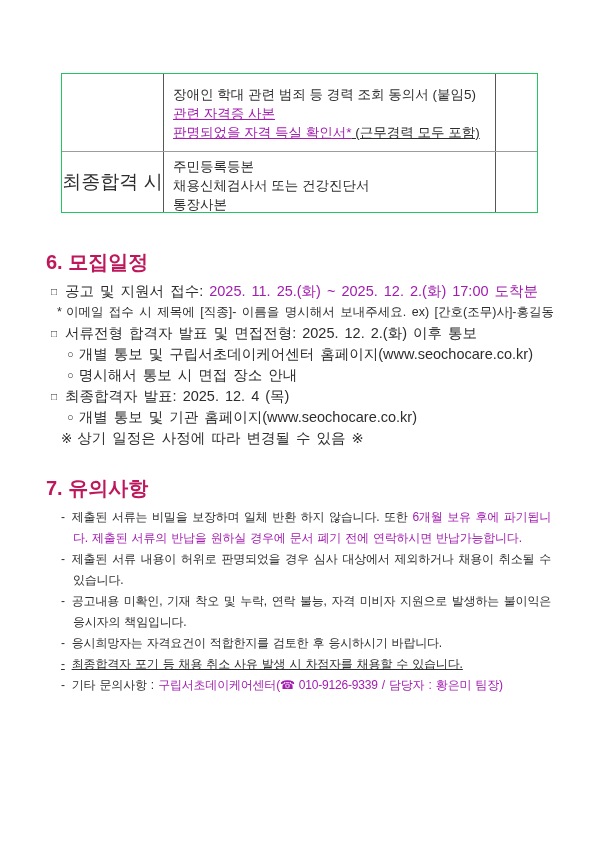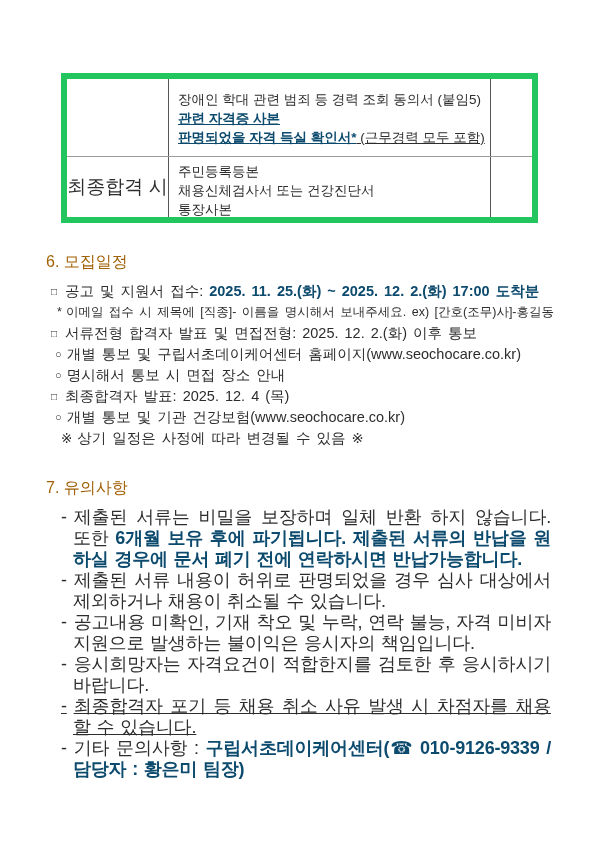--- a/index.html
+++ b/index.html
@@ -1,52 +1,52 @@
 <!DOCTYPE html>
 <html><head>
 <meta charset="utf-8">
 <style>
   html,body{margin:0;padding:0;background:#fff;}
   .page{position:relative;width:600px;height:849px;background:#ffffff;overflow:hidden;
         font-family:"Liberation Sans","DejaVu Sans",sans-serif;color:#2d2d2d;}
 
   
-  .doc-table{position:absolute;left:61px;top:73px;width:477px;border:6px solid #22c55e;box-sizing:border-box;}
+  .doc-table{position:absolute;left:61px;top:73px;width:477px;border:1px solid #22c55e;box-sizing:border-box;}
   .t-row{display:flex;box-sizing:border-box;}
   .r1{height:77px;}
   .r2{height:61px;border-top:1px solid #9c9c9c;}
   .t-label{flex:0 0 102px;border-right:1px solid #565656;display:flex;align-items:center;
            justify-content:center;font-size:19px;box-sizing:border-box;}
   .t-content{flex:1 1 auto;padding:11px 4px 0 9px;box-sizing:border-box;overflow:hidden;}
   .r2 .t-content{padding-top:5px;}
   .t-extra{flex:0 0 42px;border-left:1px solid #565656;box-sizing:border-box;}
   .t-line{font-size:13.5px;line-height:19px;white-space:nowrap;}
 
   
-  .b{font-weight:bold;color:#0c4a6e;margin-top:43px;}
+  .b{font-weight:normal;color:#a21caf;margin-top:43px;}
   .u{text-decoration:underline;}
 
   
   .sec{position:absolute;left:46px;}
   .sec6{top:252px;}
   .sec7{top:478px;width:505px;}
-  .sec-heading{font-size:16px;font-weight:normal;color:#a16207;line-height:20px;margin-bottom:9px;}
+  .sec-heading{font-size:20px;font-weight:bold;color:#be185d;line-height:20px;margin-bottom:9px;}
 
   .s-item{font-size:14.5px;line-height:21px;white-space:nowrap;word-spacing:2px;}
   .ind-a{margin-left:5px;}
   .ind-note{margin-left:11px;font-size:12.5px;}
-  .ind-b{margin-left:9px;}
+  .ind-b{margin-left:21px;}
   .ind-c{margin-left:15px;}
   .mk{display:inline-block;}
   .mk-sq{font-size:10px;margin-right:8px;vertical-align:1px;}
   .mk-ci{font-size:11px;margin-right:5px;vertical-align:1px;}
   .mk-note{font-size:12.5px;margin-right:4px;}
   .mk-x{font-size:13.5px;margin-right:5px;}
 
-  .n-item{font-size:18px;line-height:21px;padding-left:27px;text-indent:-12px;
+  .n-item{font-size:12px;line-height:21px;padding-left:27px;text-indent:-12px;
           text-align:justify;word-spacing:1px;letter-spacing:-0.2px;}
   .mk-dash{margin-right:7px;}
   .u-all{text-decoration:underline;}
 </style>
 </head>
 <body>
 
 <div class="page">
 
   <div class="doc-table">
@@ -71,21 +71,21 @@
   </div>
 
   <div class="sec sec6">
     <div class="sec-heading">6. 모집일정</div>
     <div class="s-item ind-a"><span class="mk mk-sq">□</span><span><span>공고 및 지원서 접수: </span><span class="b">2025. 11. 25.(화) ~ 2025. 12. 2.(화) 17:00 도착분</span></span></div>
     <div class="s-item ind-note"><span class="mk mk-note">*</span><span><span>이메일 접수 시 제목에 [직종]- 이름을 명시해서 보내주세요. ex) [간호(조무)사]-홍길동</span></span></div>
     <div class="s-item ind-a"><span class="mk mk-sq">□</span><span><span>서류전형 합격자 발표 및 면접전형: 2025. 12. 2.(화) 이후 통보</span></span></div>
     <div class="s-item ind-b"><span class="mk mk-ci">○</span><span><span>개별 통보 및 구립서초데이케어센터 홈페이지(www.seochocare.co.kr)</span></span></div>
     <div class="s-item ind-b"><span class="mk mk-ci">○</span><span><span>명시해서 통보 시 면접 장소 안내</span></span></div>
     <div class="s-item ind-a"><span class="mk mk-sq">□</span><span><span>최종합격자 발표: 2025. 12. 4 (목)</span></span></div>
-    <div class="s-item ind-b"><span class="mk mk-ci">○</span><span><span>개별 통보 및 기관 건강보험(www.seochocare.co.kr)</span></span></div>
+    <div class="s-item ind-b"><span class="mk mk-ci">○</span><span><span>개별 통보 및 기관 홈페이지(www.seochocare.co.kr)</span></span></div>
     <div class="s-item ind-c"><span class="mk mk-x">※</span><span><span>상기 일정은 사정에 따라 변경될 수 있음 ※</span></span></div>
   </div>
 
   <div class="sec sec7">
     <div class="sec-heading">7. 유의사항</div>
     <div class="n-item"><span class="mk-dash">-</span><span><span>제출된 서류는 비밀을 보장하며 일체 반환 하지 않습니다. 또한 </span><span class="b">6개월 보유 후에 파기됩니다. 제출된 서류의 반납을 원하실 경우에 문서 폐기 전에 연락하시면 반납가능합니다.</span></span></div>
     <div class="n-item"><span class="mk-dash">-</span><span><span>제출된 서류 내용이 허위로 판명되었을 경우 심사 대상에서 제외하거나 채용이 취소될 수 있습니다.</span></span></div>
     <div class="n-item"><span class="mk-dash">-</span><span><span>공고내용 미확인, 기재 착오 및 누락, 연락 불능, 자격 미비자 지원으로 발생하는 불이익은 응시자의 책임입니다.</span></span></div>
     <div class="n-item"><span class="mk-dash">-</span><span><span>응시희망자는 자격요건이 적합한지를 검토한 후 응시하시기 바랍니다.</span></span></div>
     <div class="n-item u-all"><span class="mk-dash">-</span><span><span class="u">최종합격자 포기 등 채용 취소 사유 발생 시 차점자를 채용할 수 있습니다.</span></span></div>

